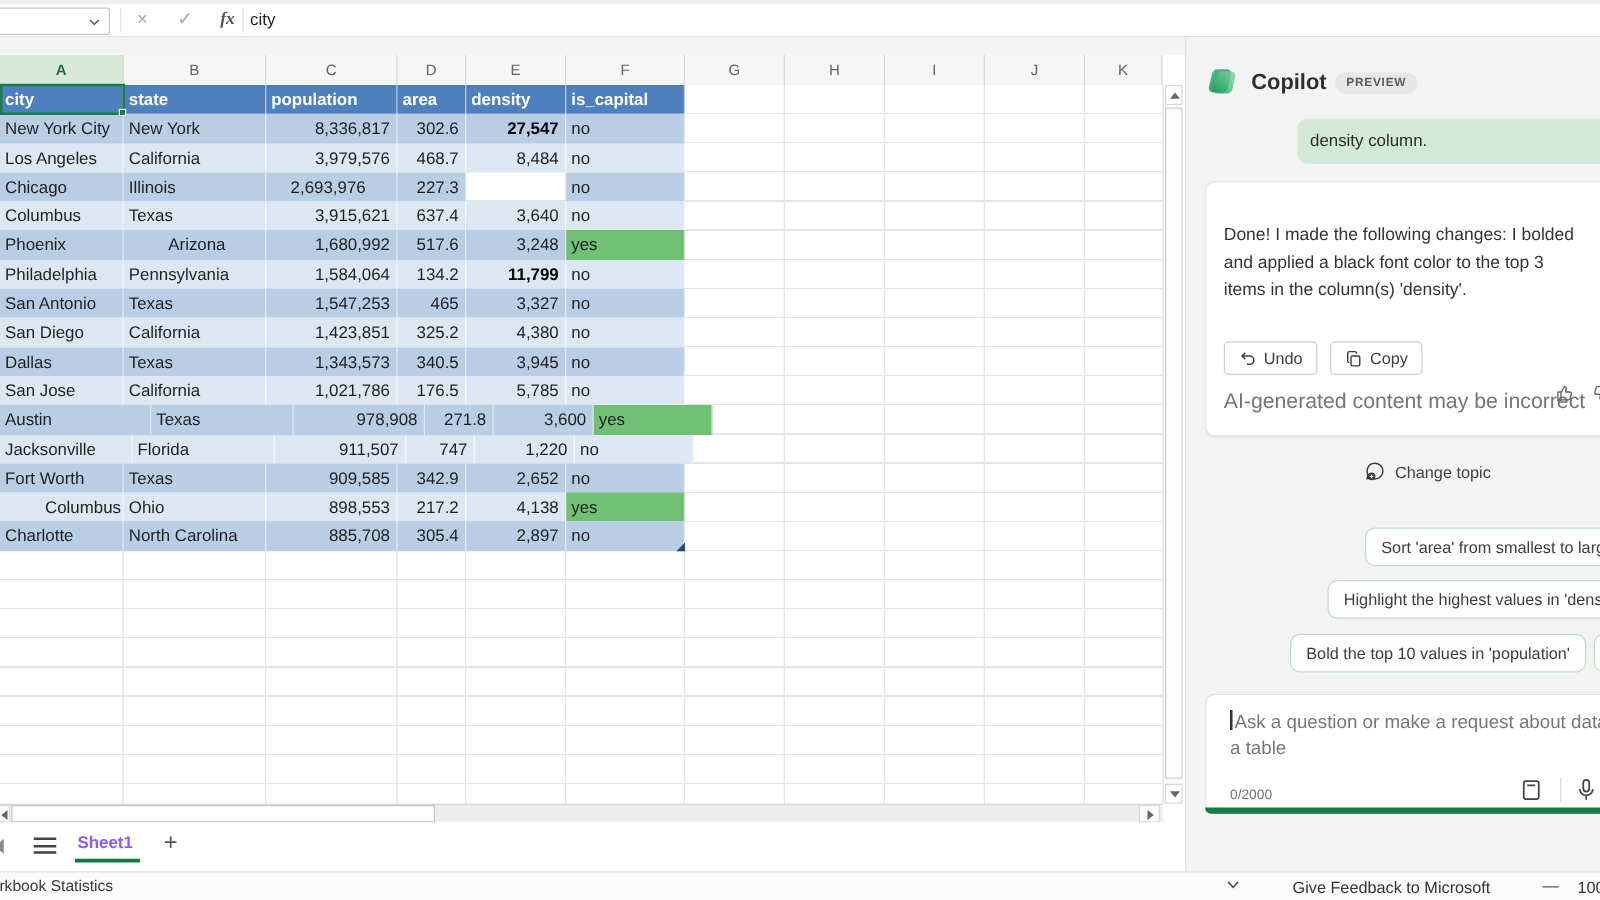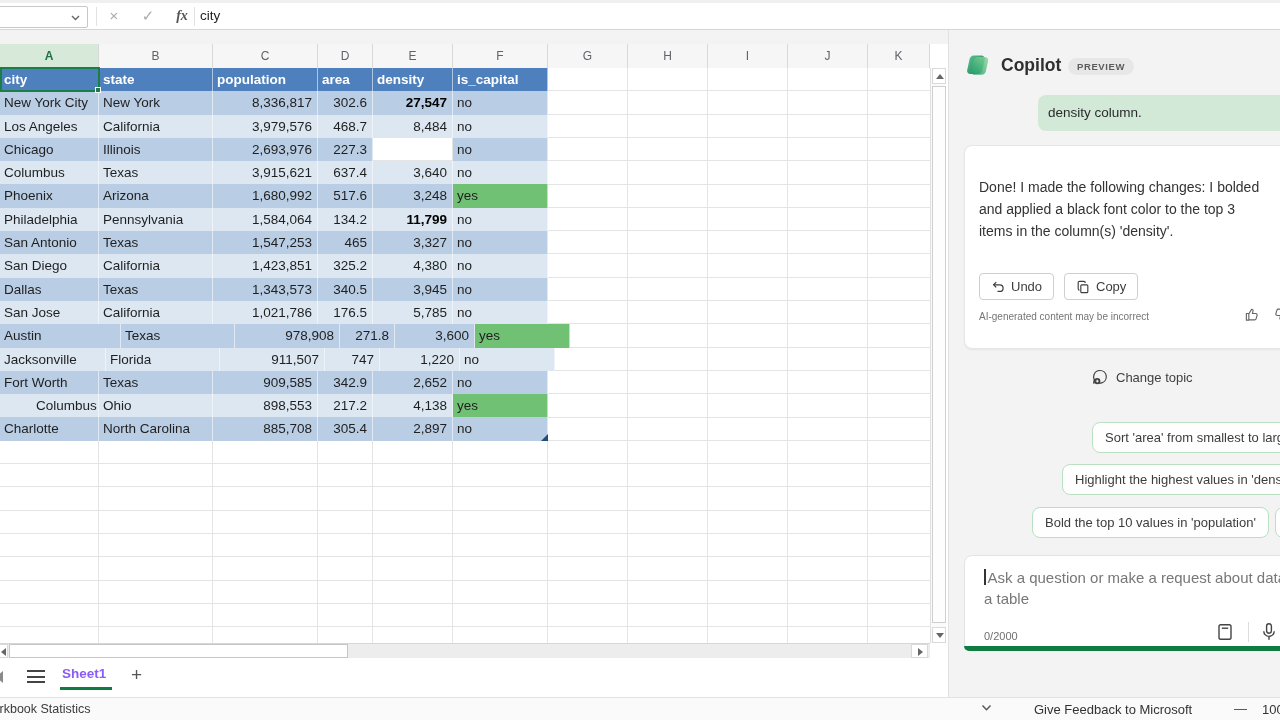--- a/index.html
+++ b/index.html
@@ -79,21 +79,21 @@
   .cp-logo { position:absolute; left:16px; top:22px; width:27px; height:27px; }
   .cp-title { position:absolute; left:52px; top:25px; font-size:17.5px; font-weight:bold; color:#2f2f2f; }
   .cp-badge { position:absolute; left:119px; top:28px; font-size:9.5px; font-weight:bold; letter-spacing:0.6px; color:#5c5c5c; background:#e7e7e7; border-radius:9px; padding:3px 9px; }
   .cp-bubble { position:absolute; left:89px; top:65px; width:270px; height:36px; background:#d2e9d7; border-radius:8px 0 0 8px; line-height:36px; padding-left:10px; font-size:13.5px; color:#2b2b2b; white-space:nowrap; }
   .cp-card { position:absolute; left:15px; top:115px; width:352px; height:204px; background:#fff; border:1px solid #e6e6e6; border-radius:8px; box-shadow:0 1px 2px rgba(0,0,0,0.06); }
   .cp-line { position:relative; margin-left:14px; font-size:14px; line-height:22px; color:#333; white-space:nowrap; overflow:hidden; }
   .cp-lines { padding-top:30px; }
   .cp-btn { position:absolute; top:127px; height:27px; background:#fff; border:1px solid #cfcfcf; border-radius:4px; font-size:13px; color:#3d3d3d; display:flex; align-items:center; gap:6px; padding:0 11px; }
   .cp-btn.undo { left:14px; }
   .cp-btn.copy { left:99px; }
-  .cp-disclaimer { position:absolute; left:14px; top:165px; font-size:10px; color:#757575; white-space:nowrap; }
+  .cp-disclaimer { position:absolute; left:14px; top:165px; font-size:17px; color:#757575; white-space:nowrap; }
   .cp-thumb { position:absolute; top:160px; width:17px; height:17px; }
   .cp-thumb.up { left:279px; }
   .cp-thumb.down { left:307px; }
   .cp-change { position:absolute; left:142px; top:338px; display:flex; align-items:center; gap:7px; font-size:13px; color:#404040; }
   .cp-pill { position:absolute; height:31px; line-height:29px; background:#fdfefd; border:1px solid #b9e0c3; border-radius:8px; padding:0 12px; font-size:13px; color:#3c3c3c; white-space:nowrap; }
   .pill-1 { left:143px; top:392px; }
   .pill-2 { left:113px; top:434px; }
   .pill-3 { left:83px;  top:477px; }
   .pill-4 { left:326px; top:477px; width:40px; }
   .cp-input { position:absolute; left:15px; top:525px; width:352px; height:96px; background:#fff; border:1px solid #e3e3e3; border-radius:8px; }
@@ -175,36 +175,36 @@
           <div class="t-cell" style="width: 99px;">Los Angeles</div>
           <div class="t-cell" style="width: 114px;">California</div>
           <div class="t-cell num" style="width: 105px;">3,979,576</div>
           <div class="t-cell num" style="width: 55px;">468.7</div>
           <div class="t-cell num" style="width: 80px;">8,484</div>
           <div class="t-cell" style="width: 95px;">no</div>
         </div>
         <div class="t-row row-dark">
           <div class="t-cell" style="width: 99px;">Chicago</div>
           <div class="t-cell" style="width: 114px;">Illinois</div>
-          <div class="t-cell num" style="width: 105px;">2,693,976</div>
+          <div class="t-cell num" style="width: 105px; text-align: center;">2,693,976</div>
           <div class="t-cell num" style="width: 55px;">227.3</div>
           <div class="t-cell num bold" style="width: 80px; margin-top: 35px;">11,841</div>
           <div class="t-cell" style="width: 95px;">no</div>
         </div>
         <div class="t-row row-light">
           <div class="t-cell" style="width: 99px;">Columbus</div>
           <div class="t-cell" style="width: 114px;">Texas</div>
           <div class="t-cell num" style="width: 105px;">3,915,621</div>
           <div class="t-cell num" style="width: 55px;">637.4</div>
           <div class="t-cell num" style="width: 80px;">3,640</div>
           <div class="t-cell" style="width: 95px;">no</div>
         </div>
         <div class="t-row row-dark">
           <div class="t-cell" style="width: 99px;">Phoenix</div>
-          <div class="t-cell" style="width: 114px;">Arizona</div>
+          <div class="t-cell" style="width: 114px; text-align: center;">Arizona</div>
           <div class="t-cell num" style="width: 105px;">1,680,992</div>
           <div class="t-cell num" style="width: 55px;">517.6</div>
           <div class="t-cell num" style="width: 80px;">3,248</div>
           <div class="t-cell capital-yes" style="width: 95px;">yes</div>
         </div>
         <div class="t-row row-light">
           <div class="t-cell" style="width: 99px;">Philadelphia</div>
           <div class="t-cell" style="width: 114px;">Pennsylvania</div>
           <div class="t-cell num" style="width: 105px;">1,584,064</div>
           <div class="t-cell num" style="width: 55px;">134.2</div>

